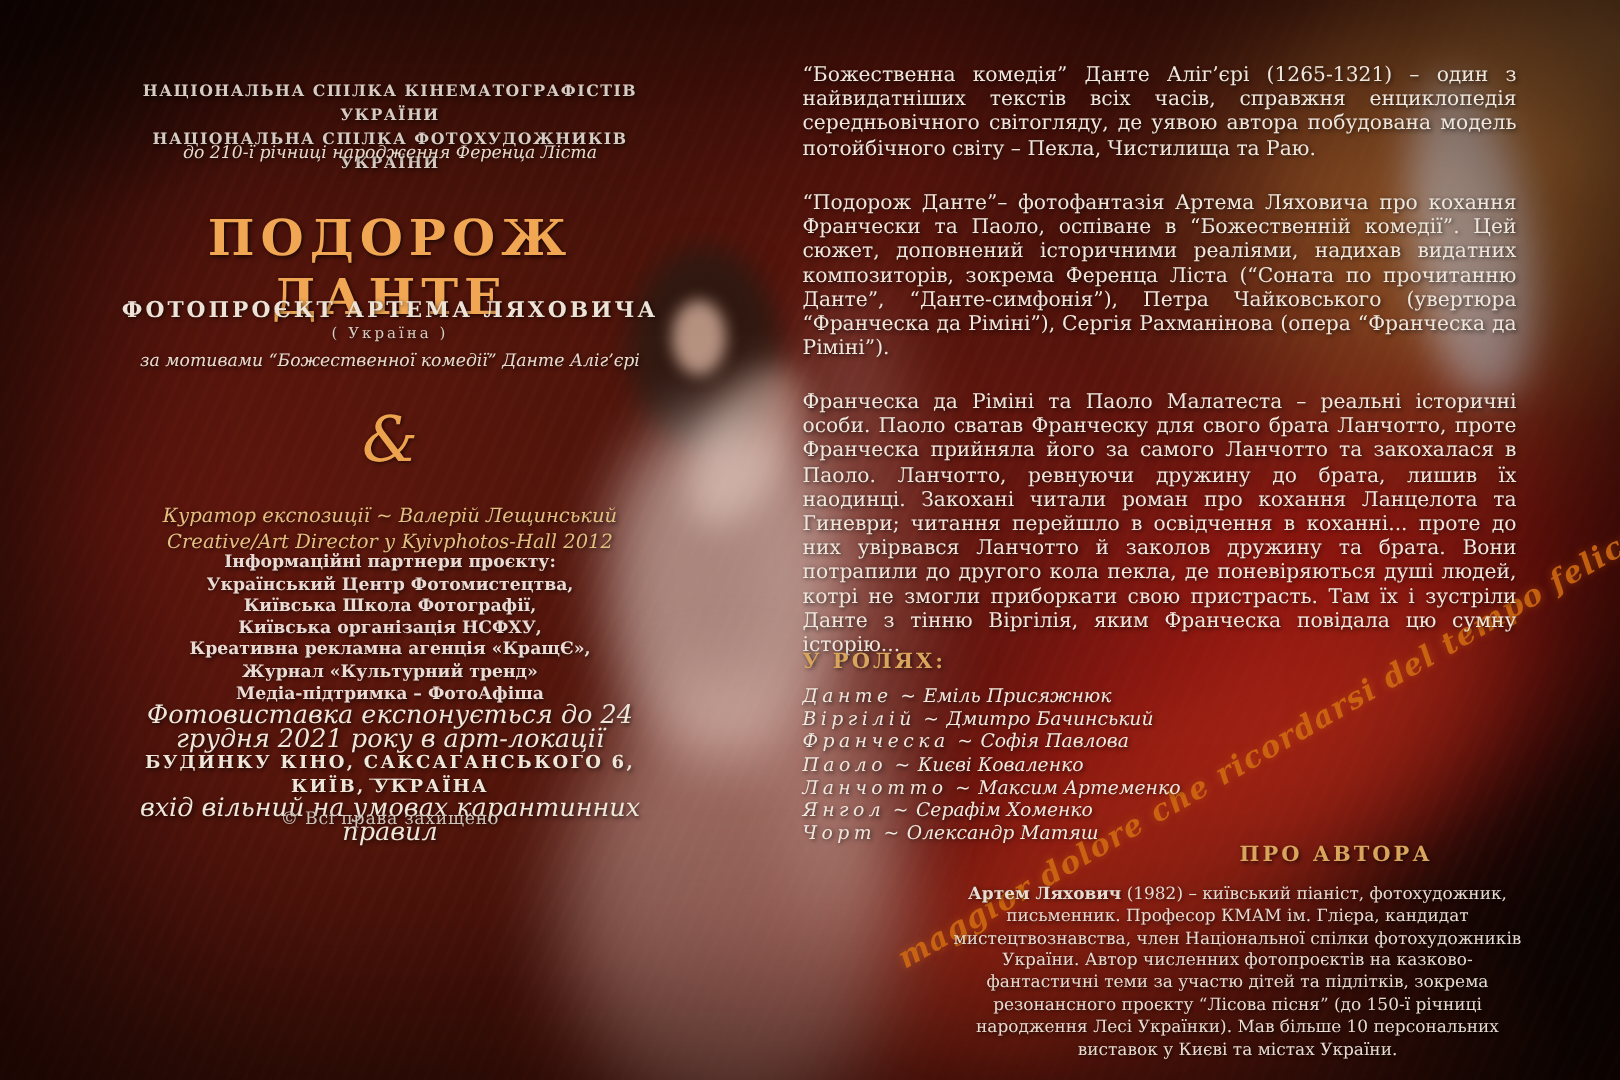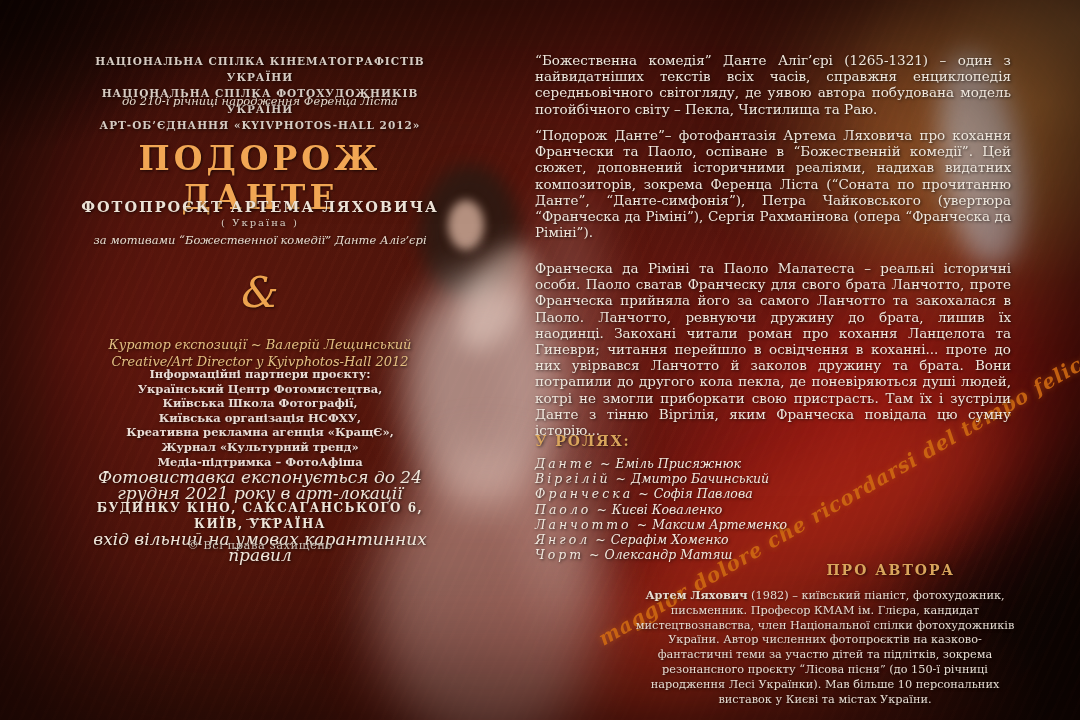--- a/index.html
+++ b/index.html
@@ -73,21 +73,21 @@
   .partners{left:75px;top:367px;width:370px;font-size:11.5px;font-weight:bold;
         line-height:14.6px;color:#e9dbd4;}
   .exhibition{left:75px;top:470px;width:370px;color:#efe6da;line-height:15.5px;}
   .exh-script{font-style:italic;font-size:17px;}
   .exh-caps{font-size:12px;font-weight:bold;letter-spacing:1.5px;}
   .sep{left:246px;top:519px;width:28px;border-top:1px solid rgba(226,214,204,.75);}
   .copyright{left:75px;top:538px;width:370px;font-size:11.5px;color:#cfc4ba;letter-spacing:.5px;}
 
   .para{left:535px;width:476px;font-size:13.5px;line-height:16.2px;
         text-align:justify;color:#efe7dd;}
-  .p1{top:52px;} .p2{top:127px;} .p3{top:260px;}
+  .p1{top:42px;} .p2{top:127px;} .p3{top:260px;}
 
   .cast-head{left:535px;top:433px;font-size:14px;font-weight:bold;
         letter-spacing:2px;color:#d9a55c;}
   .cast{left:535px;top:456px;width:350px;font-style:italic;font-size:12.5px;
         line-height:15.2px;color:#f0e8de;}
   .cast .role{letter-spacing:3px;margin-right:5px;}
   .cast .tilde{margin-right:5px;}
 
   .about-head{left:535px;top:562px;width:420px;text-align:right;font-size:14px;
         font-weight:bold;letter-spacing:2px;color:#d9a55c;}
@@ -112,21 +112,20 @@
   <div class="arm"></div>
   <div class="dress-top"></div>
   <div class="dress-bottom"></div>
   <div class="vignette"></div>
 
   <div class="quote">maggior dolore che ricordarsi del tempo felice la miseria ; e ciò sa ’l tuo dottore</div>
 
   <div class="t orgs center shadow">
     <div>НАЦІОНАЛЬНА СПІЛКА КІНЕМАТОГРАФІСТІВ УКРАЇНИ</div>
     <div>НАЦІОНАЛЬНА СПІЛКА ФОТОХУДОЖНИКІВ УКРАЇНИ</div>
-    <div>АРТ-ОБ’ЄДНАННЯ «KYIVPHOTOS-HALL 2012»</div>
   </div>
 
   <div class="t annivs center shadow">
     <div>до 210-ї річниці народження Ференца Ліста</div>
   </div>
 
   <div class="t title center shadow">ПОДОРОЖ ДАНТЕ</div>
 
   <div class="t subtitle center shadow">ФОТОПРОЄКТ АРТЕМА ЛЯХОВИЧА</div>
 

